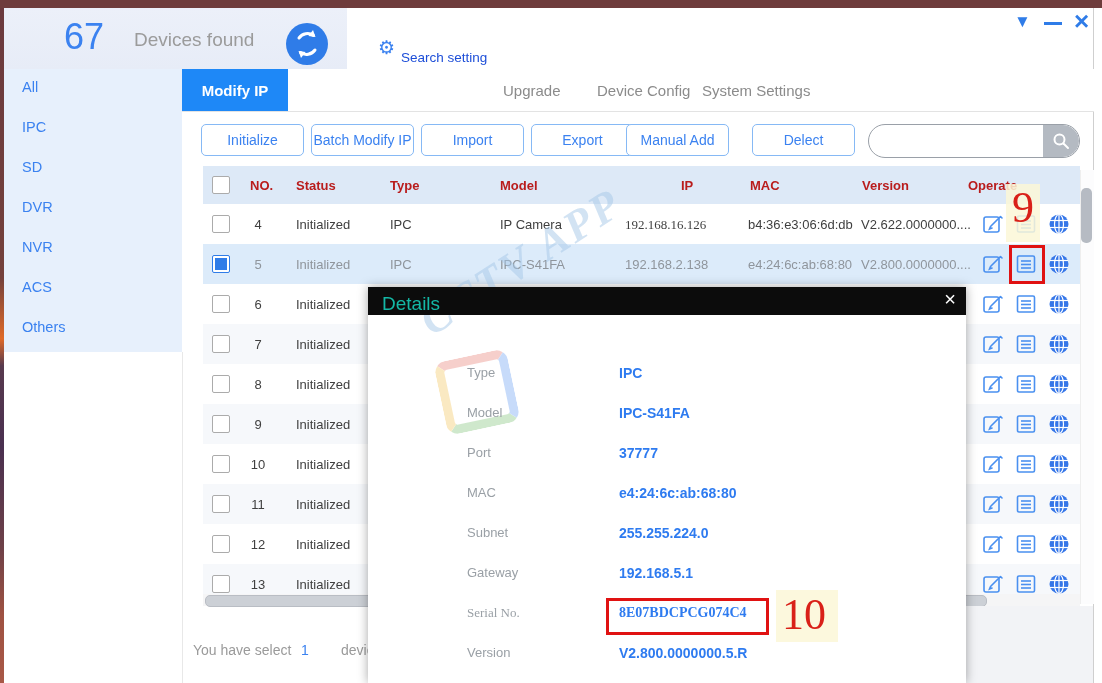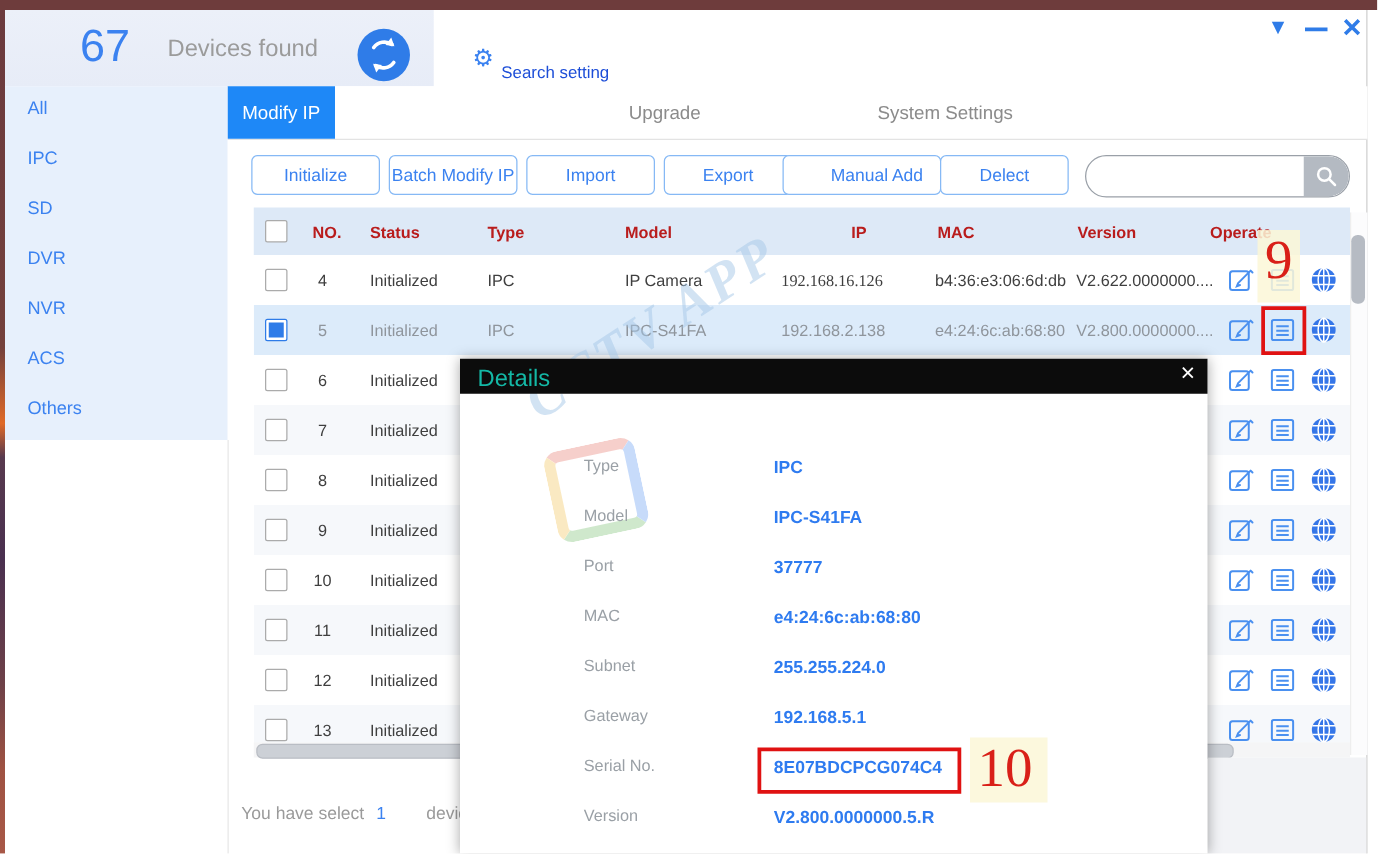--- a/index.html
+++ b/index.html
@@ -110,42 +110,43 @@
   </div>
   <div class="abs" id="search-setting">
     <span id="gear">⚙</span>
     <span id="search-setting-label">Search setting</span>
   </div>
   <div class="abs" id="win-dropdown">▼</div>
   <div class="abs" id="win-min"></div>
   <div class="abs" id="win-close">×</div>
 
   <div class="abs" id="tabbar">
-      <div class="tab active" style="left: 0px; width: 86px;">Modify IP</div>
+      <div class="tab active" style="left: 0px; width: 106px; font-weight: bold;">Modify IP</div>
       <div class="tab" style="left: 321px;">Upgrade</div>
+      <div class="tab" style="left: 415px;">Device Config</div>
       <div class="tab" style="left: 520px;">System Settings</div>
     </div>
 
   <div class="abs" id="sidebar">
       <div class="side-item" style="top: 10px;">All</div>
       <div class="side-item" style="top: 50px;">IPC</div>
       <div class="side-item" style="top: 90px;">SD</div>
       <div class="side-item" style="top: 130px;">DVR</div>
       <div class="side-item" style="top: 170px;">NVR</div>
       <div class="side-item" style="top: 210px;">ACS</div>
       <div class="side-item" style="top: 250px;">Others</div>
     </div>
   <div class="abs" id="side-divider"></div>
 
   <div class="abs" id="toolbar">
       <div class="tbtn" style="left: 201px; width: 101px;">Initialize</div>
       <div class="tbtn" style="left: 311px; width: 101px;">Batch Modify IP</div>
       <div class="tbtn" style="left: 421px; width: 101px;">Import</div>
       <div class="tbtn" style="left: 531px; width: 101px;">Export</div>
-      <div class="tbtn" style="left: 626px; width: 101px; padding-left: 24px;">Manual Add</div>
+      <div class="tbtn" style="left: 626px; width: 101px;">Manual Add</div>
       <div class="tbtn" style="left: 752px; width: 101px;">Delect</div>
     </div>
   <div class="abs" id="search-box">
     <div id="search-go">
       <svg width="20" height="20" viewBox="0 0 20 20">
         <circle cx="8.5" cy="8.5" r="5" fill="none" stroke="#fff" stroke-width="2"></circle>
         <line x1="12.5" y1="12.5" x2="17" y2="17" stroke="#fff" stroke-width="2" stroke-linecap="round"></line>
       </svg>
     </div>
   </div>
@@ -471,21 +472,21 @@
           <div class="fvalue">e4:24:6c:ab:68:80</div>
         </div>
         <div class="fieldrow" style="top: 238px;">
           <div class="flabel">Subnet</div>
           <div class="fvalue">255.255.224.0</div>
         </div>
         <div class="fieldrow" style="top: 278px;">
           <div class="flabel">Gateway</div>
           <div class="fvalue">192.168.5.1</div>
         </div>
-        <div class="fieldrow" style="top: 318px;">
+        <div class="fieldrow" style="top: 318px; font-family: Liberation Serif, serif;">
           <div class="flabel">Serial No.</div>
           <div class="fvalue">8E07BDCPCG074C4</div>
         </div>
         <div class="fieldrow" style="top: 358px;">
           <div class="flabel">Version</div>
           <div class="fvalue">V2.800.0000000.5.R</div>
         </div>
       </div>
     <div class="abs red-rect" style="left:238px;top:311px;width:157px;height:31px;"></div>
     <div class="abs hl" style="left:408px;top:303px;width:62px;height:52px;"></div>

